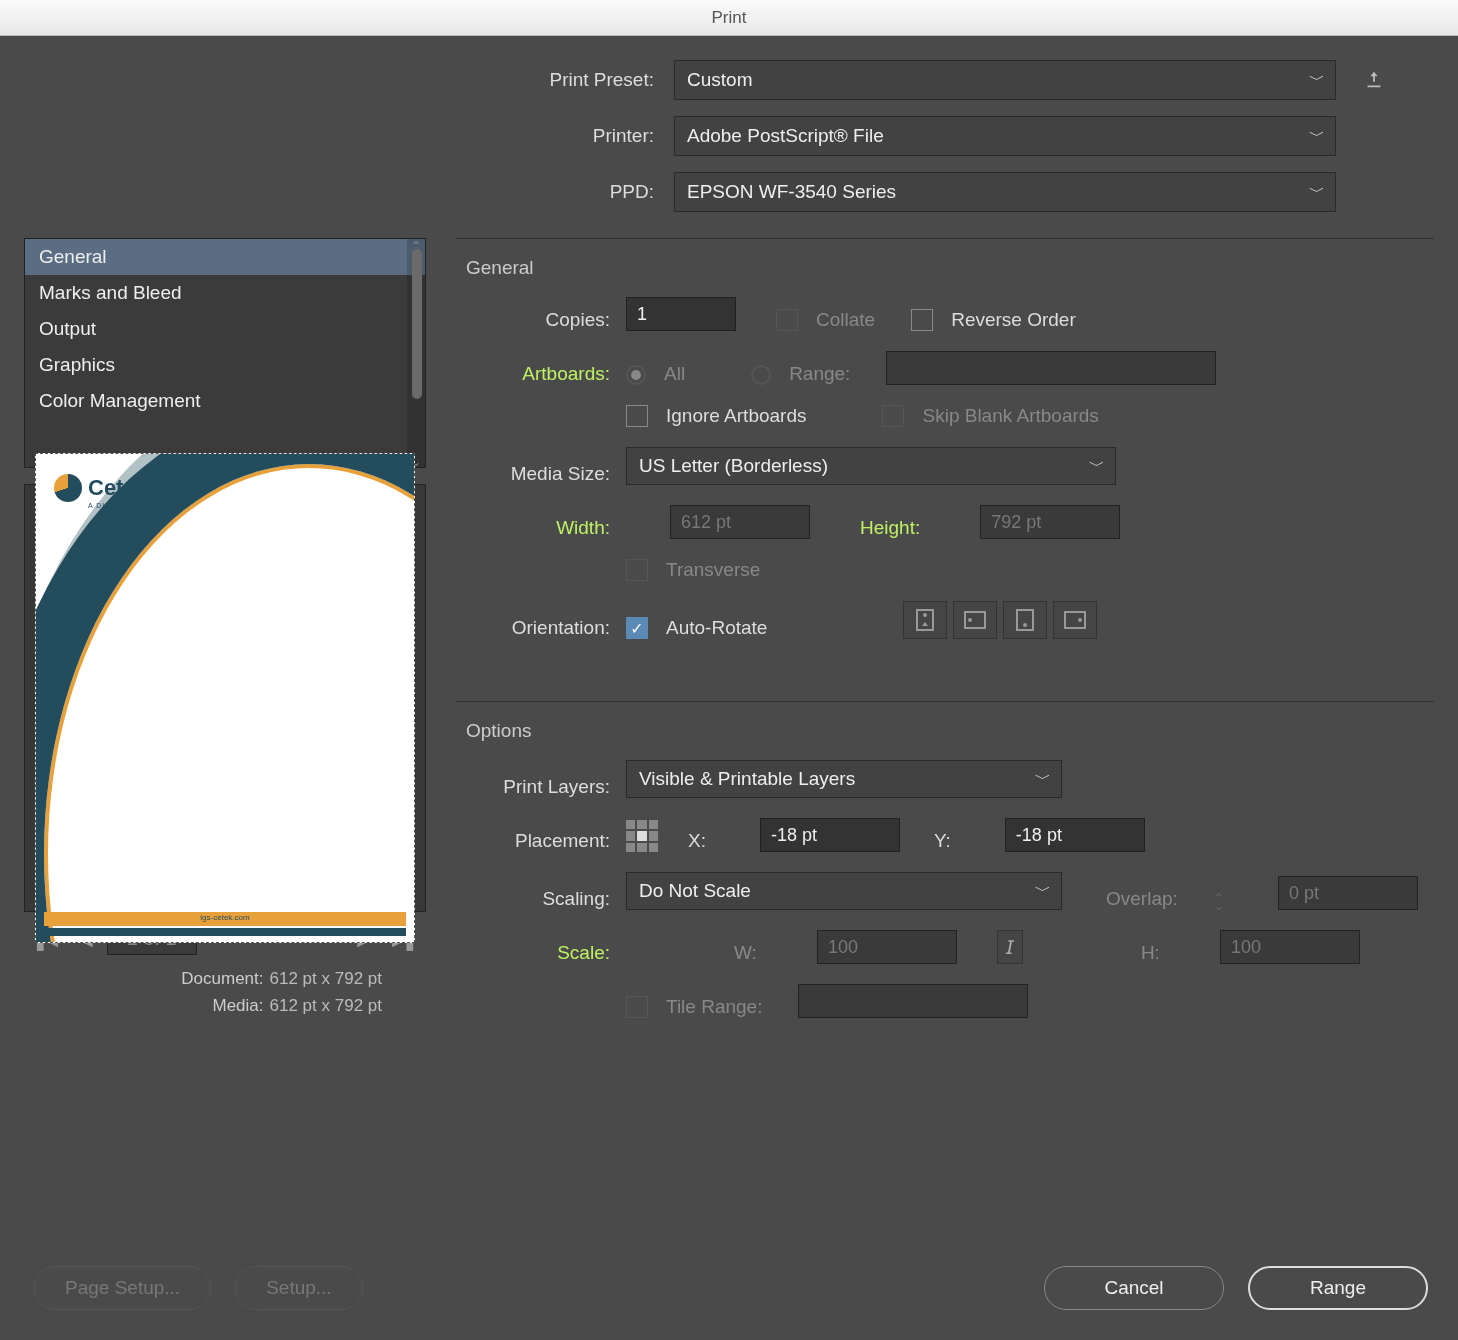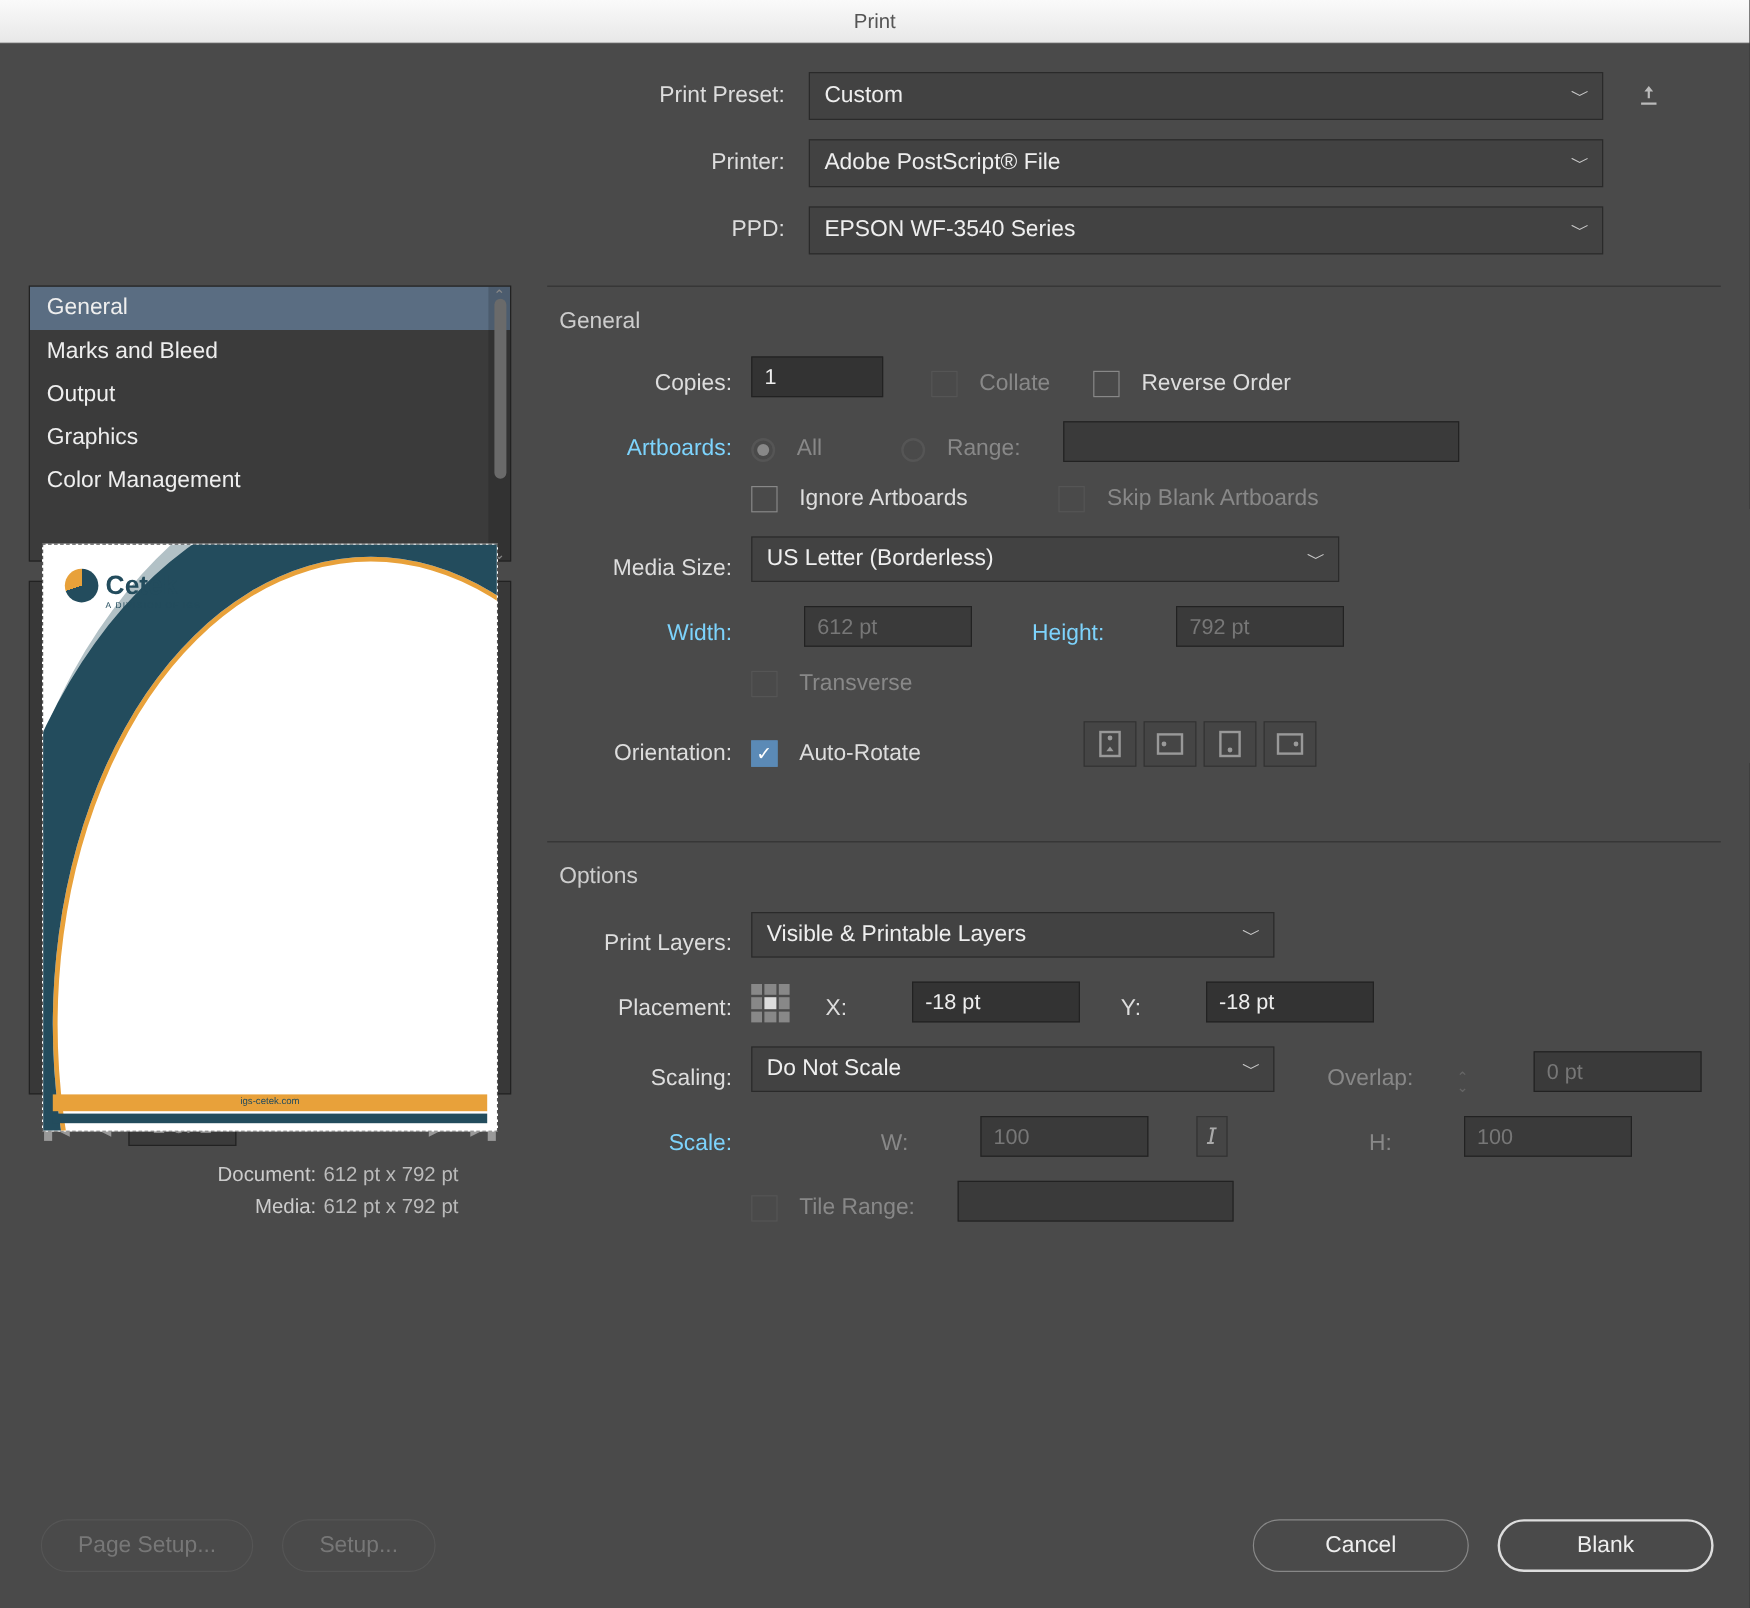--- a/index.html
+++ b/index.html
@@ -50,21 +50,21 @@
 .dims .lbl { color:#ccc; }
 .dims .val { color:#bbb; margin-left:6px;}
 
 .right-col { flex:1; display:flex; flex-direction:column; gap:22px;}
 
 .section { border-top:1px solid #333; padding:12px 0 20px 0;}
 .section-title { color:#ccc; padding:6px 4px 18px 10px; font-size:19px;}
 
 .frow { display:flex; align-items:flex-end; margin-bottom:20px; gap:10px; }
 .frow .lbl { width:160px; text-align:right; color:#ddd; padding-right:6px; font-size:19px;}
-.frow .lbl.disabled { color:#7dd3fc; }
+.frow .lbl.disabled { color:#bef264; }
 
 .numfield, .txtfield { background:#333; border:1px solid #222; height:34px; padding:0 10px; color:#eee; font-size:18px;}
 .numfield.dim { color:#777; background:#3a3a3a;}
 .numfield.small { width:110px;}
 .numfield.med { width:140px;margin-left:44px;}
 
 .chk { width:22px; height:22px; border:1px solid #888; background:#4a4a4a; display:inline-flex; align-items:center; justify-content:center; cursor:pointer; font-size:16px; color:#fff;}
 .chk.checked { background:#5b8ab6; border-color:#5b8ab6;}
 .chk.disabled { border-color:#555; color:#555;}
 .chk-label { margin-left:8px; margin-right:26px; font-size:19px;}
@@ -332,16 +332,16 @@
         </div>
       </div>
     </div>
   </div>
 
   <div class="bottom-buttons">
     <div class="pill disabled">Page Setup...</div>
     <div class="pill disabled">Setup...</div>
     <div class="bottom-spacer"></div>
     <div class="pill" style="min-width:180px">Cancel</div>
-    <div class="pill primary" style="min-width:180px">Blank</div>
+    <div class="pill primary" style="min-width:180px">Range</div>
   </div>
 
 </div>
 
 </body></html>

